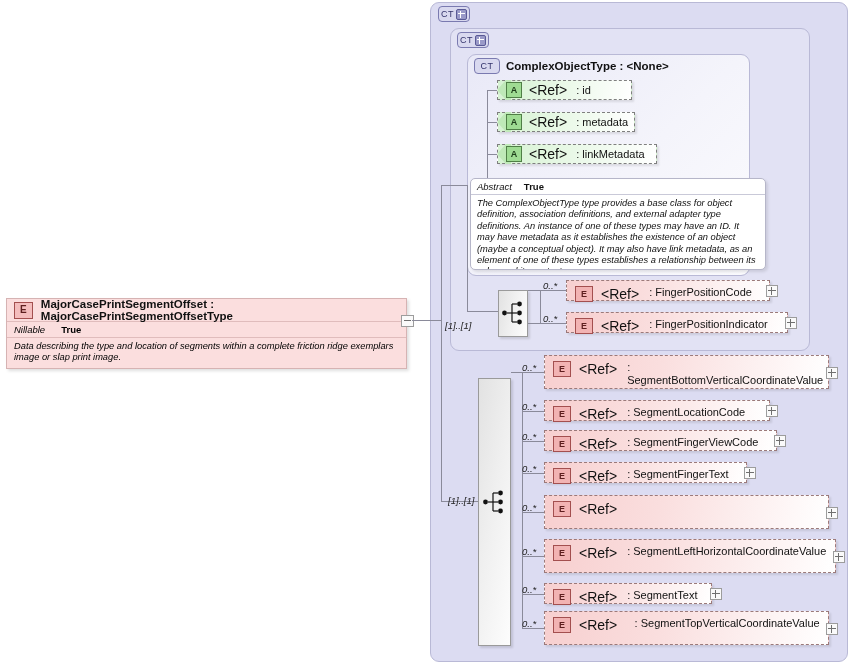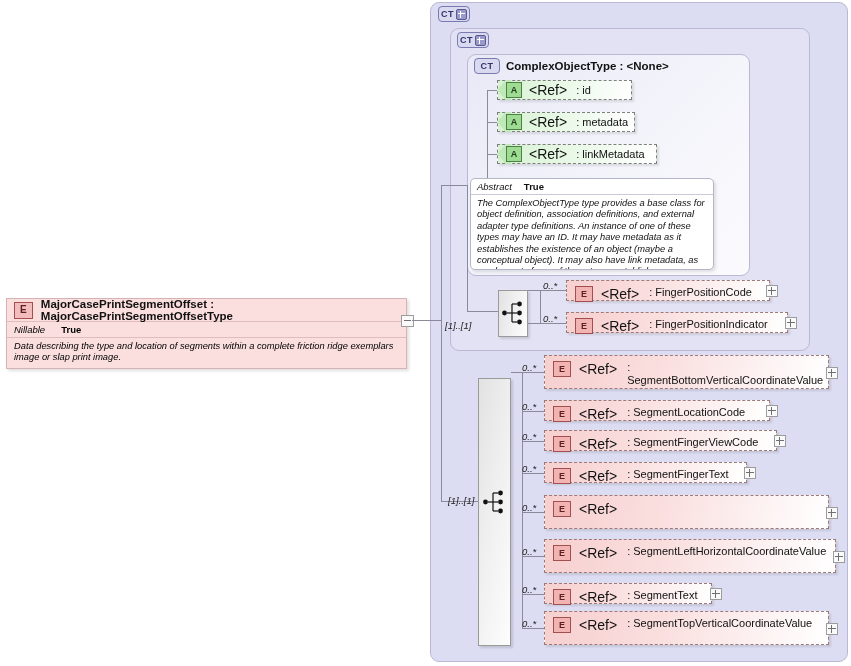--- a/index.html
+++ b/index.html
@@ -19,21 +19,21 @@
   .ct-l1{background:#e2e2f4;}
   .ct-l2{background:linear-gradient(135deg,#e9e9f7 0%,#f4f4fb 55%,#fbfbfe 100%);}
   .ct-head{
     position:absolute;display:flex;align-items:center;gap:6px;
     white-space:nowrap;
   }
   .ct-badge{
     display:inline-flex;align-items:center;justify-content:center;
     height:14px;min-width:20px;padding:0 2px;
     background:#d9d9ef;border:1px solid #7a7ab0;border-radius:4px;
-    font-size:9px;font-weight:bold;color:#33336b;letter-spacing:.5px;
+    font-size:9px;font-weight:normal;color:#33336b;letter-spacing:.5px;
     line-height:1;
   }
   .ct-badge .plus{
     display:inline-block;width:9px;height:9px;margin-left:2px;
     background:#9a9ac8;border:1px solid #5a5a96;border-radius:2px;position:relative;
   }
   .ct-badge .plus:before,.ct-badge .plus:after{
     content:"";position:absolute;background:#fff;
   }
   .ct-badge .plus:before{left:1px;right:1px;top:3px;height:1px;}
@@ -203,21 +203,21 @@
   <span class="n-ref">&lt;Ref&gt;</span>
   <span class="n-name">: metadata</span>
 </div>
 <div class="attr-node" style="left:497px;top:144px;width:160px;height:20px;">
   <span class="attr-arrow"></span>
   <span class="a-badge">A</span>
   <span class="n-ref">&lt;Ref&gt;</span>
   <span class="n-name">: linkMetadata</span>
 </div>
 
-<div class="doc-box" style="left:470px;top:178px;width:244px;height:92px;">
+<div class="doc-box" style="left:470px;top:178px;width:296px;height:92px;">
   <div class="doc-abstract">
     <span class="k">Abstract</span>
     <span class="v">True</span>
   </div>
   <div class="doc-text">The ComplexObjectType type provides a base class for object definition, association definitions, and external adapter type definitions. An instance of one of these types may have an ID. It may have metadata as it establishes the existence of an object (maybe a conceptual object). It may also have link metadata, as an element of one of these types establishes a relationship between its value and its context.</div>
 </div>
 
 <div class="root-box" style="left:6px;top:298px;width:401px;height:71px;">
   <div class="root-head">
     <span class="root-ebadge">E</span>
@@ -351,15 +351,15 @@
   <span class="n-ref">&lt;Ref&gt;</span>
   <span class="n-name">: SegmentText</span>
 </div>
 <div class="plus-box" style="left:710px;top:588px;"></div>
 
 <div class="ln lnh" style="left:522px;top:628px;width:23px;"></div>
 <div class="card" style="left:522px;top:618px;">0..*</div>
 <div class="el-node" style="left:544px;top:611px;width:285px;height:34px;">
   <span class="e-badge">E</span>
   <span class="n-ref">&lt;Ref&gt;</span>
-  <span class="n-name" style="width:200px;">: SegmentTopVerticalCoordinateValue</span>
+  <span class="n-name" style="width:200px;text-align:center;">: SegmentTopVerticalCoordinateValue</span>
 </div>
 <div class="plus-box" style="left:826px;top:623px;"></div>
 
 </body></html>

